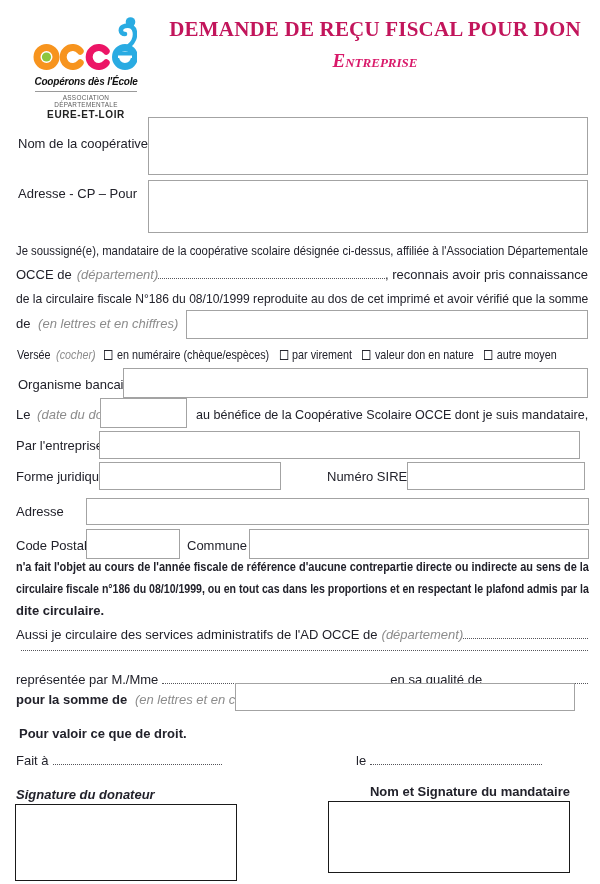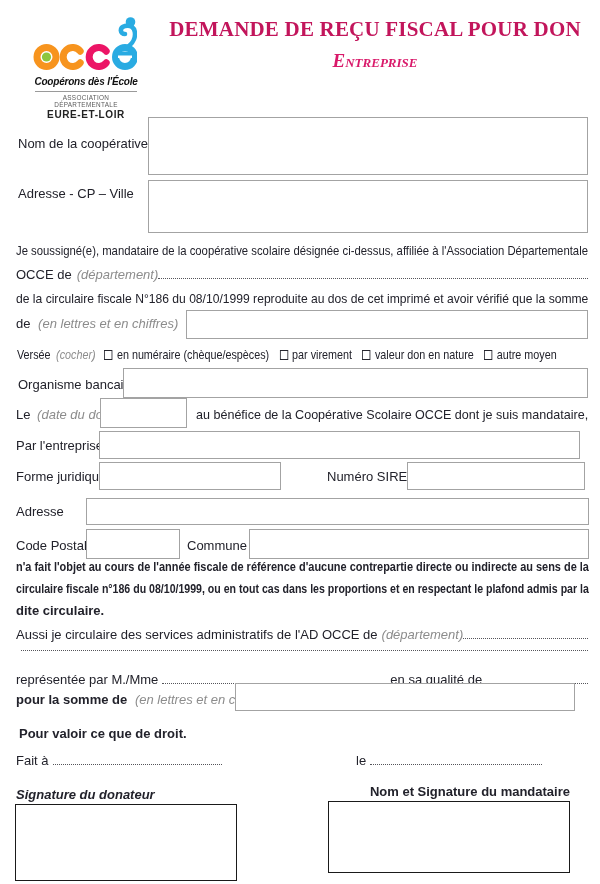--- a/index.html
+++ b/index.html
@@ -62,30 +62,31 @@
     <div class="logo-org1">ASSOCIATION DÉPARTEMENTALE</div>
     <div class="logo-org2">EURE-ET-LOIR</div>
   </div>
 
   <div class="abs title" style="left:150px; top:17px; width:450px;">DEMANDE DE REÇU FISCAL POUR DON</div>
   <div class="abs subtitle" style="left:150px; top:50px; width:450px;">Entreprise</div>
 
   <div class="abs lbl" style="left:18px; top:136px;">Nom de la coopérative</div>
   <div class="box" style="left:148px; top:117px; width:440px; height:58px;"></div>
 
-  <div class="abs lbl" style="left:18px; top:186px;">Adresse - CP – Ville</div>
+  <div class="abs lbl" style="left:18px; top:186px;">Adresse - CP – Pour</div>
   <div class="box" style="left:148px; top:180px; width:440px; height:53px;"></div>
 
   <div class="abs fit stretch" style="left:16px; top:243px; width:572px;">
     <span style="transform: scaleX(0.870624);">Je soussigné(e), mandataire de la coopérative scolaire désignée ci-dessus, affiliée à l'Association Départementale</span>
   </div>
   <div class="abs rowflex" style="left:16px; top:267px; width:572px;justify-content:center;">
     <span class="seg">OCCE de</span>
     <span class="seg hint" style="margin-left:5px;">(département)</span>
     <span class="dots"></span>
+    <span class="seg">, reconnais avoir pris connaissance</span>
   </div>
   <div class="abs fit stretch" style="left:16px; top:291px; width:572px;">
     <span style="transform: scaleX(0.931596);">de la circulaire fiscale N°186 du 08/10/1999 reproduite au dos de cet imprimé et avoir vérifié que la somme</span>
   </div>
   <div class="abs lbl" style="left:16px; top:316px;">
     <span>de</span>
     <span class="hint" style="margin-left:4px;">(en lettres et en chiffres)</span>
   </div>
   <div class="box" style="left:186px; top:310px; width:402px; height:29px;"></div>
 

